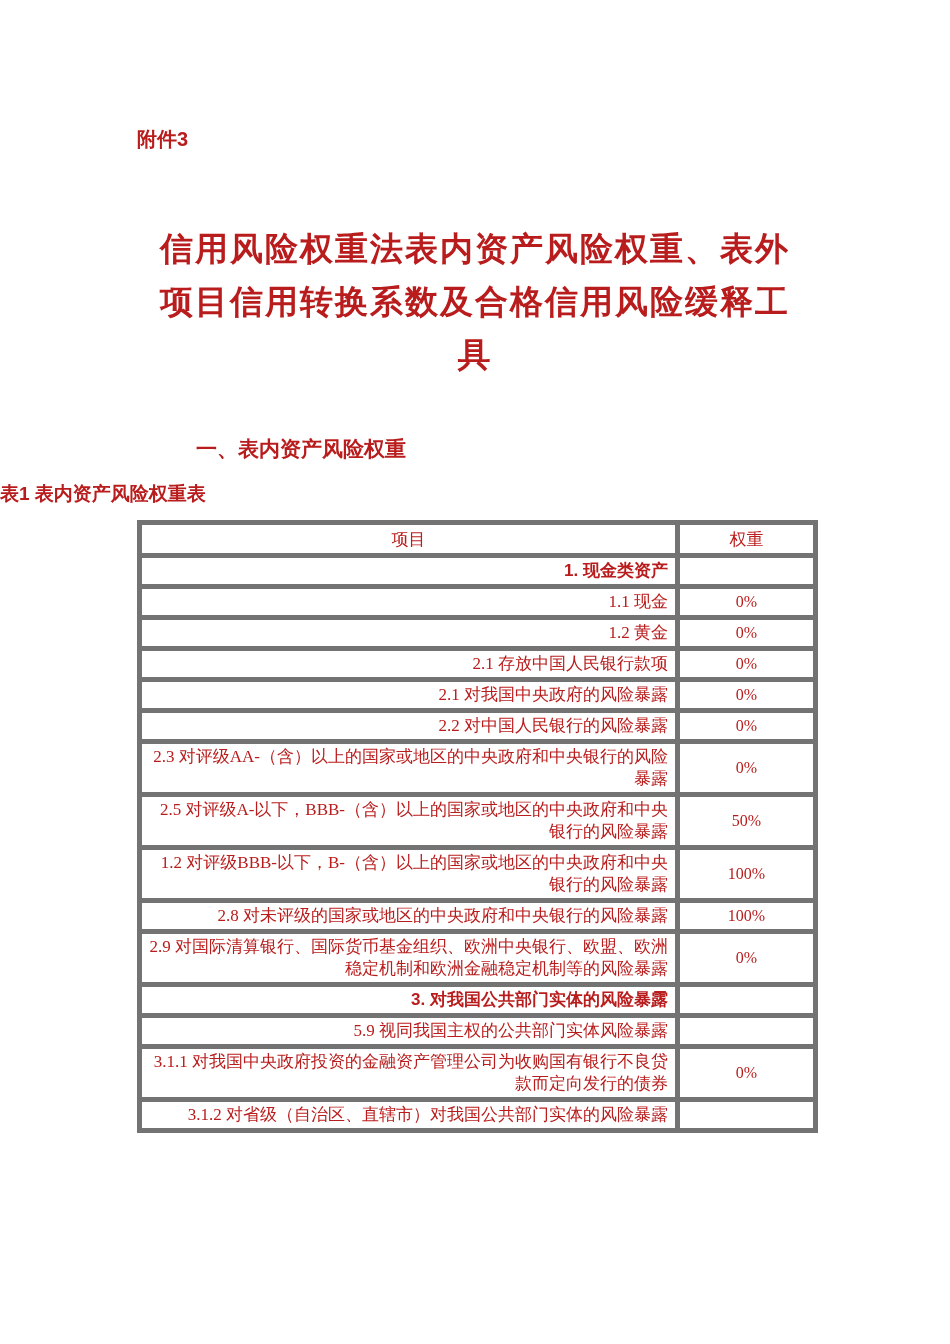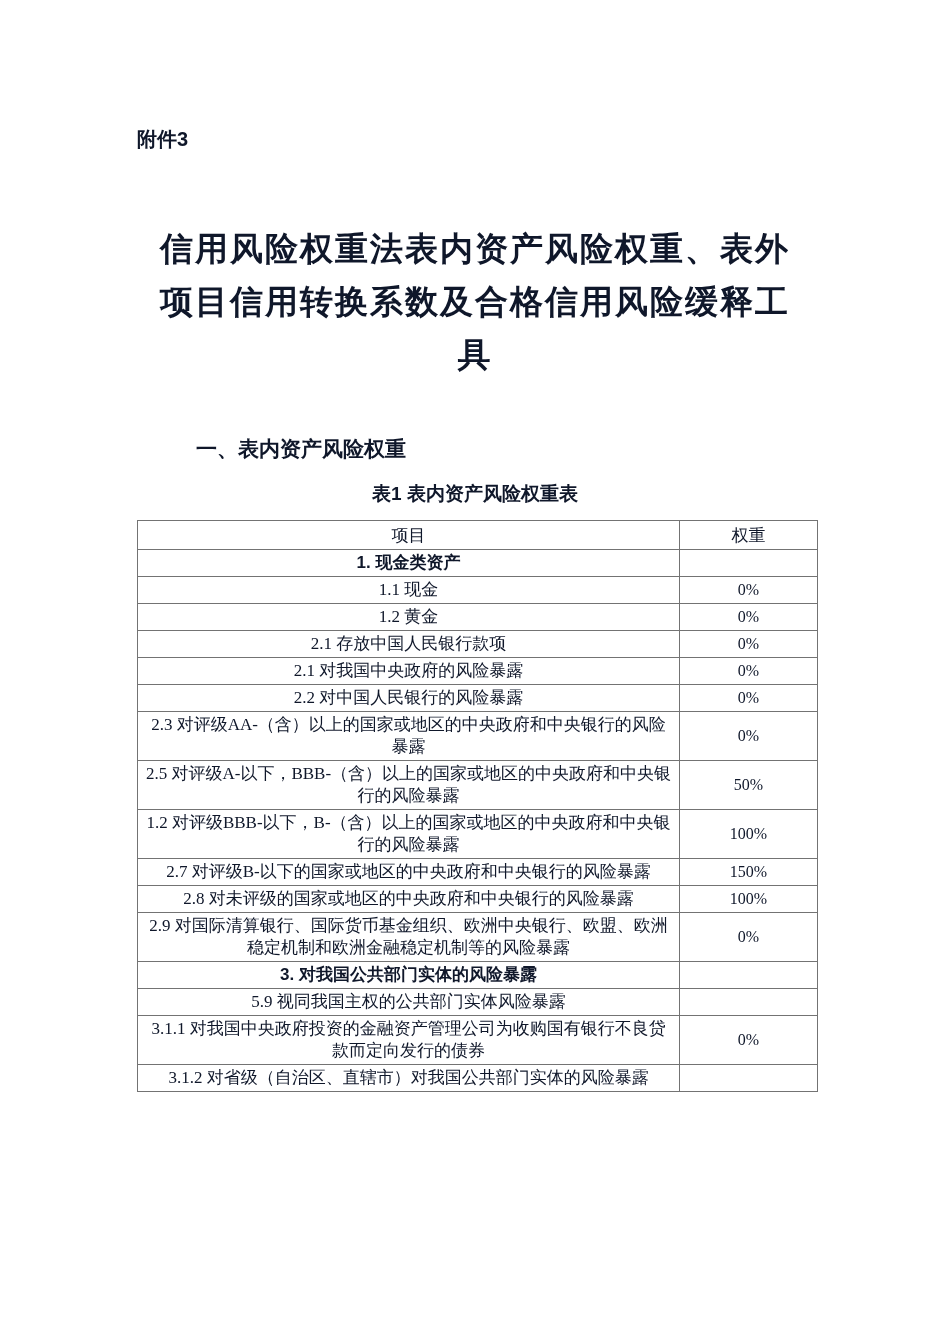--- a/index.html
+++ b/index.html
@@ -1,19 +1,19 @@
 <!DOCTYPE html>
 <html><head>
 <meta charset="utf-8">
 <style>
   html,body{margin:0;padding:0;background:#ffffff;}
   .page{
     position:relative;
     width:950px;height:1208px;
-    background:#ffffff;color:#0f172a;
+    background:#ffffff;color:#b91c1c;
     font-family:"Liberation Serif", serif;
     overflow:hidden;
   }
   .attachment{
     position:absolute;left:137px;top:126px;
     font-family:"Liberation Sans", sans-serif;
     font-weight:bold;font-size:20px;
   }
   .doc-title{
     position:absolute;left:0;top:222px;width:100%;
@@ -23,37 +23,36 @@
     letter-spacing:2px;margin:0;
   }
   .doc-title .tline{display:block;}
   .section-heading{
     position:absolute;left:196px;top:435px;
     font-family:Liberation Mono, monospace;
     font-weight:bold;font-size:21px;
   }
   .table-caption{
     position:absolute;left:0;top:481px;width:100%;
-    text-align:center;
     font-family:"Liberation Sans", sans-serif;
     font-weight:bold;font-size:19px;
   }
   table.doc-table{
     position:absolute;left:137px;top:520px;width:681px;
     border-collapse:collapse;table-layout:fixed;
     font-family:"Liberation Serif", serif;
   }
-  .doc-table th,.doc-table td{border:1px solid #737373;margin-left:11px;}
+  .doc-table th,.doc-table td{border:5px solid #737373;margin-left:11px;}
   .doc-table th{
     font-weight:normal;font-size:17px;height:26px;
     text-align:center;padding:1px 4px;
   }
   .doc-table td.item{
     padding:2px 7px;font-size:17px;line-height:22px;
-    vertical-align:middle;text-align:center;
+    vertical-align:middle;text-align:right;
     word-break:break-all;
   }
   .doc-table td.weight{
     text-align:center;font-size:16px;vertical-align:middle;
     padding:2px 2px;
   }
   .doc-table col.col-weight{width:138px;}
   .doc-table tr.sec td.item{
     font-family:"Liberation Sans", sans-serif;
     font-weight:bold;
@@ -124,24 +123,20 @@
       </tr>
       <tr>
         <td class="item">2.5 对评级A-以下，BBB-（含）以上的国家或地区的中央政府和中央银行的风险暴露</td>
         <td class="weight">50%</td>
       </tr>
       <tr>
         <td class="item">1.2 对评级BBB-以下，B-（含）以上的国家或地区的中央政府和中央银行的风险暴露</td>
         <td class="weight">100%</td>
       </tr>
       <tr>
-        <td class="item">2.7 对评级B-以下的国家或地区的中央政府和中央银行的风险暴露</td>
-        <td class="weight">150%</td>
-      </tr>
-      <tr>
         <td class="item">2.8 对未评级的国家或地区的中央政府和中央银行的风险暴露</td>
         <td class="weight">100%</td>
       </tr>
       <tr>
         <td class="item">2.9 对国际清算银行、国际货币基金组织、欧洲中央银行、欧盟、欧洲稳定机制和欧洲金融稳定机制等的风险暴露</td>
         <td class="weight">0%</td>
       </tr>
       <tr class="sec">
         <td class="item">3. 对我国公共部门实体的风险暴露</td>
         <td class="weight"></td>

